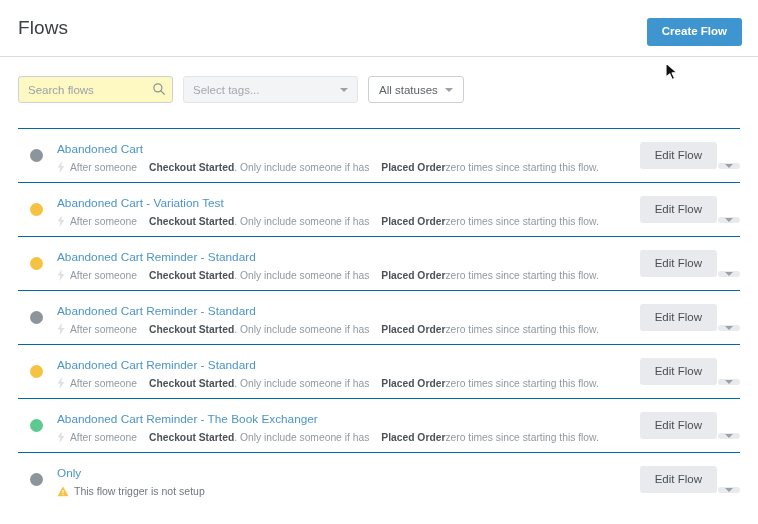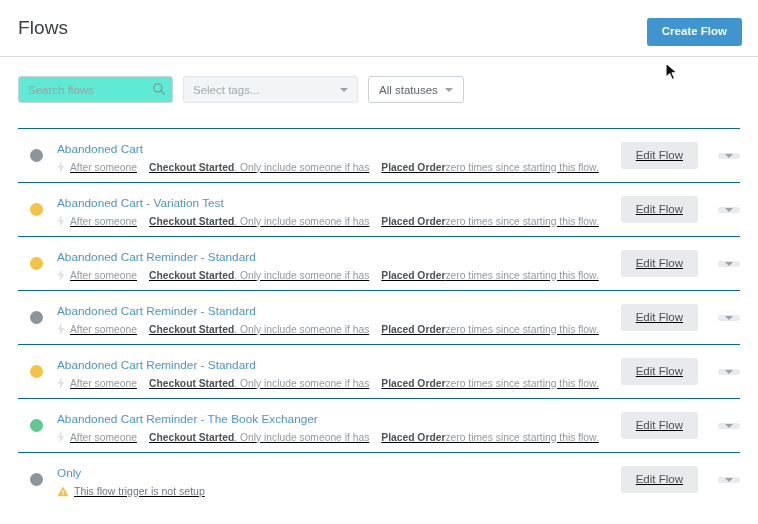--- a/index.html
+++ b/index.html
@@ -13,21 +13,20 @@
     background: #ffffff;
     font-family: "Liberation Sans", sans-serif;
     -webkit-font-smoothing: antialiased;
   }
 
   .page {
     position: relative;
     width: 758px;
     height: 460px;
     background: #ffffff;
-    text-decoration: underline;
   }
 
   
   .header {
     position: relative;
     height: 57px;
     border-bottom: 1px solid #d8dce0;
     background: #ffffff;
   }
   .page-title {
@@ -86,21 +85,21 @@
   .search-wrap {
     position: relative;
     width: 155px;
     height: 27px;
   }
   .search-input {
     width: 155px;
     height: 27px;
     border: 1px solid #ccd1d6;
     border-radius: 3px;
-    background: #5eead4;
+    background: #fef9c3;
     font-family: "Liberation Sans", sans-serif;
     font-size: 11.5px;
     color: #5b6268;
     padding: 0 24px 0 9px;
     outline: none;
   }
   .search-input::placeholder { color: #9ba2a8; }
   .search-icon {
     position: absolute;
     right: 7px;
@@ -194,22 +193,22 @@
     white-space: nowrap;
   }
   .flow-desc b { color: #4b5258; font-weight: 700; margin-left: 12px; }
   .bolt-icon { flex: 0 0 auto; opacity: 0.55; }
   .warn-icon { flex: 0 0 auto; }
   .flow-desc .warn-text { color: #70777d; font-size: 10.5px; }
 
   .row-actions {
     flex: 0 0 auto;
     display: flex;
-    align-items: center;
-    gap: 20px;
+    align-items: flex-end;
+    gap: 1px;
   }
   .edit-btn {
     background: #e8eaed;
     border: none;
     border-radius: 3px;
     font-family: "Liberation Sans", sans-serif;
     font-size: 11.5px;
     color: #4a4f54;
     padding: 8px 15px;
     cursor: pointer;

